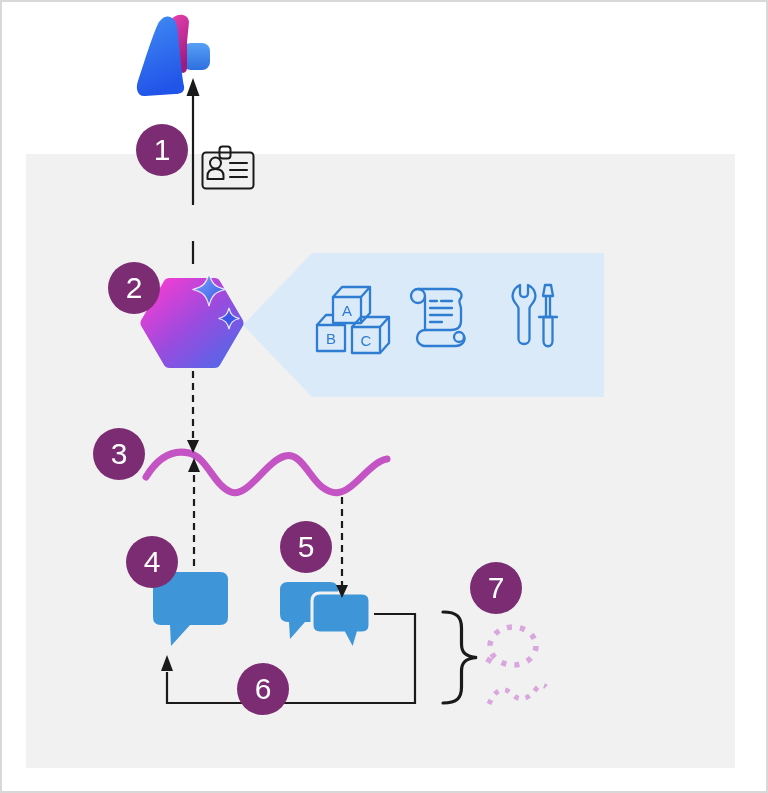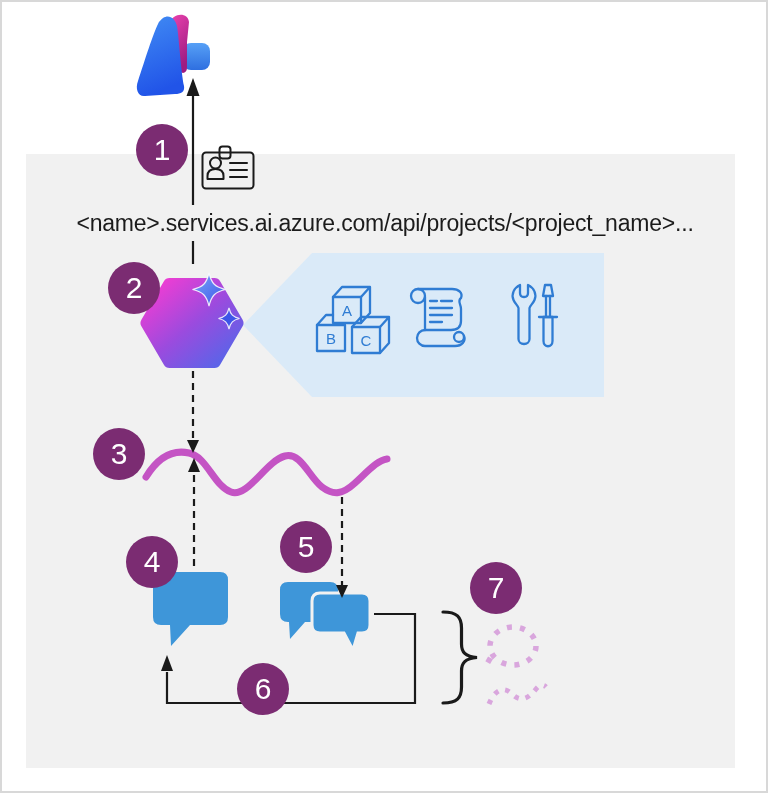--- a/index.html
+++ b/index.html
@@ -160,21 +160,20 @@
       <g>
         <path class="ink" stroke-width="2.5" d="M374,614 H415 V703 H167 V672"></path>
         <polygon class="ink-fill" points="167,655 161,671 173,671"></polygon>
       </g>
       <g>
         <path class="brace-path" d="M443,612 C457,612 461.5,617 461.5,628 L461.5,644 C461.5,652 465,656.5 477,657.5 C465,658.5 461.5,663 461.5,671 L461.5,687 C461.5,698 457,703 443,703"></path>
       </g>
     </g>
   </svg>
 
-  <div class="endpoint-url">&lt;name&gt;.services.ai.azure.com/api/projects/&lt;project_name&gt;...</div>
 
   <div class="badge b1">
       <span>1</span>
     </div>
   <div class="badge b2">
       <span>2</span>
     </div>
   <div class="badge b3">
       <span>3</span>
     </div>

